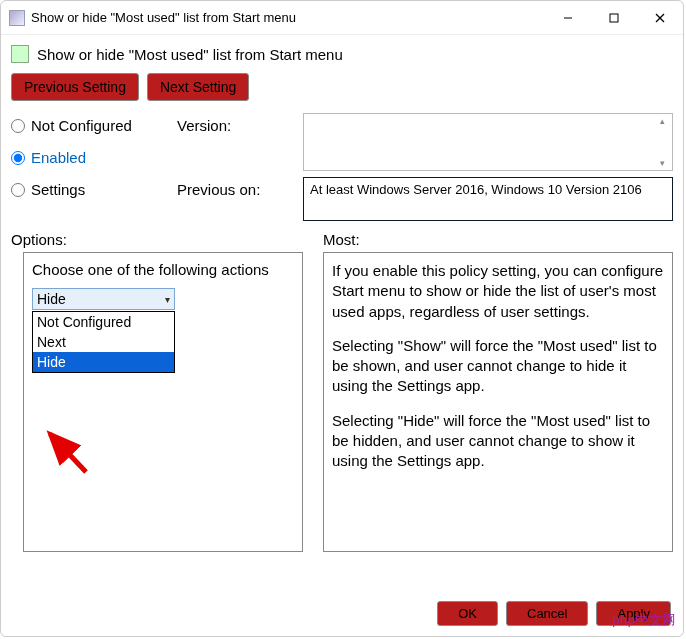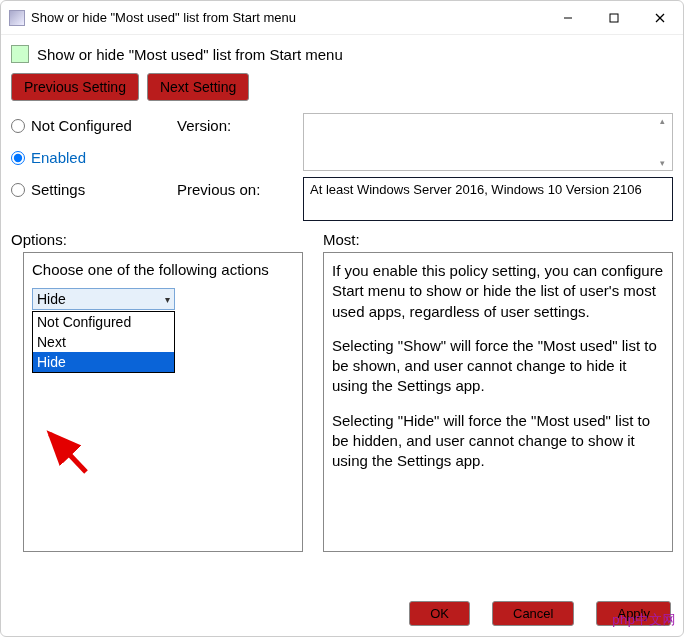--- a/index.html
+++ b/index.html
@@ -138,21 +138,21 @@
       font-size: 14px;
     }
     .combo-dropdown div { padding: 2px 4px; }
     .combo-dropdown .sel { background: #0a64d8; color: #fff; }
 
     .help-text p { margin-bottom: 14px; line-height: 1.35; }
 
     .footer {
       position: absolute;
       bottom: 10px; right: 12px;
-      display: flex; gap: 22px;
+      display: flex; gap: 8px;
     }
     .footer .btn { padding: 4px 20px; font-size: 13px; }
 
     .arrow {
       position: absolute;
       left: 38px; top: 428px;
       width: 60px; height: 50px;
       pointer-events: none;
     }
     .arrow svg { width: 100%; height: 100%; }

